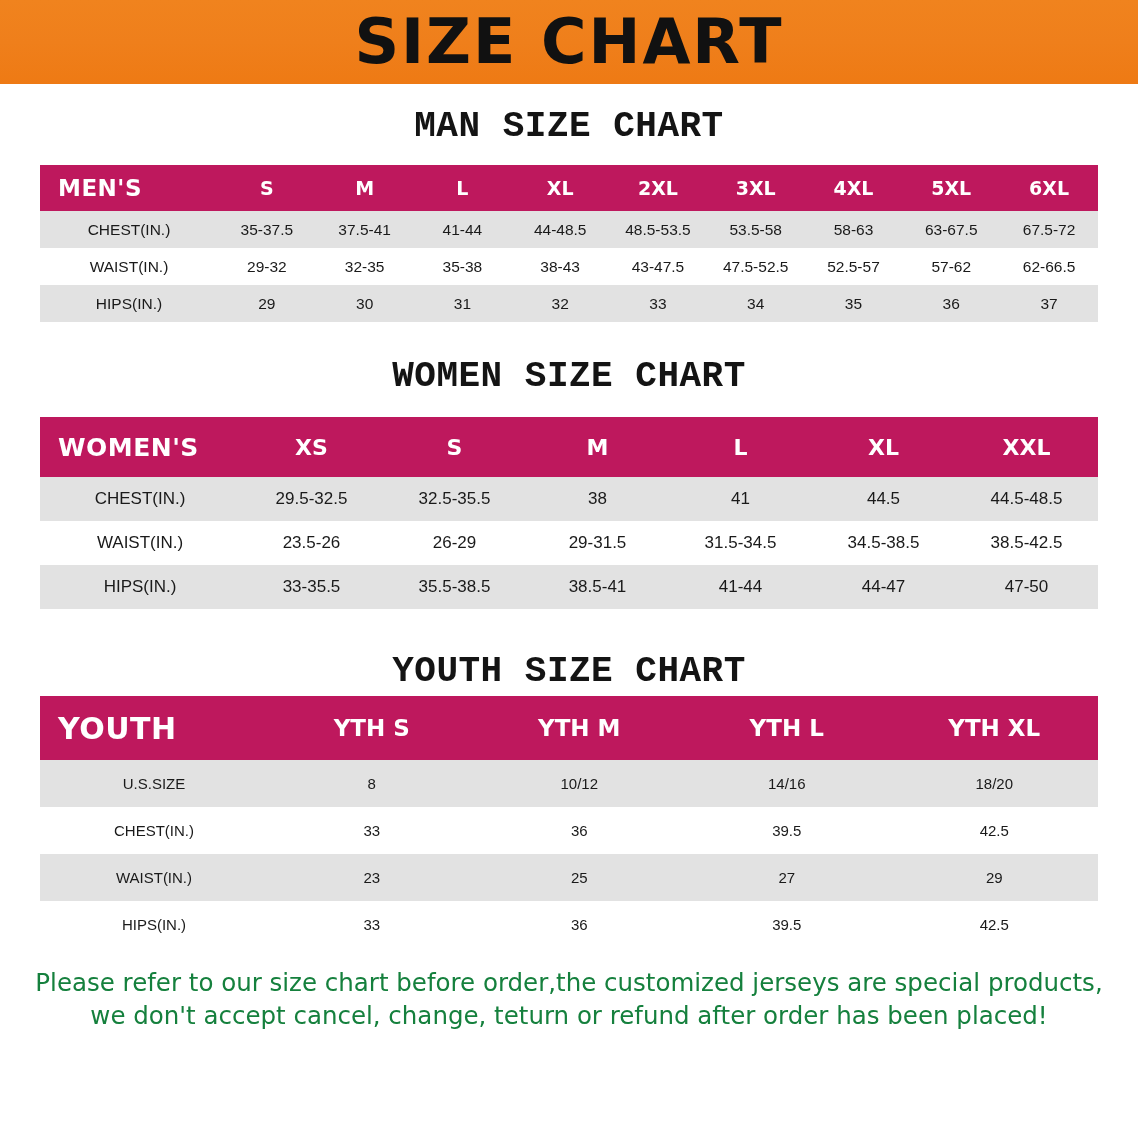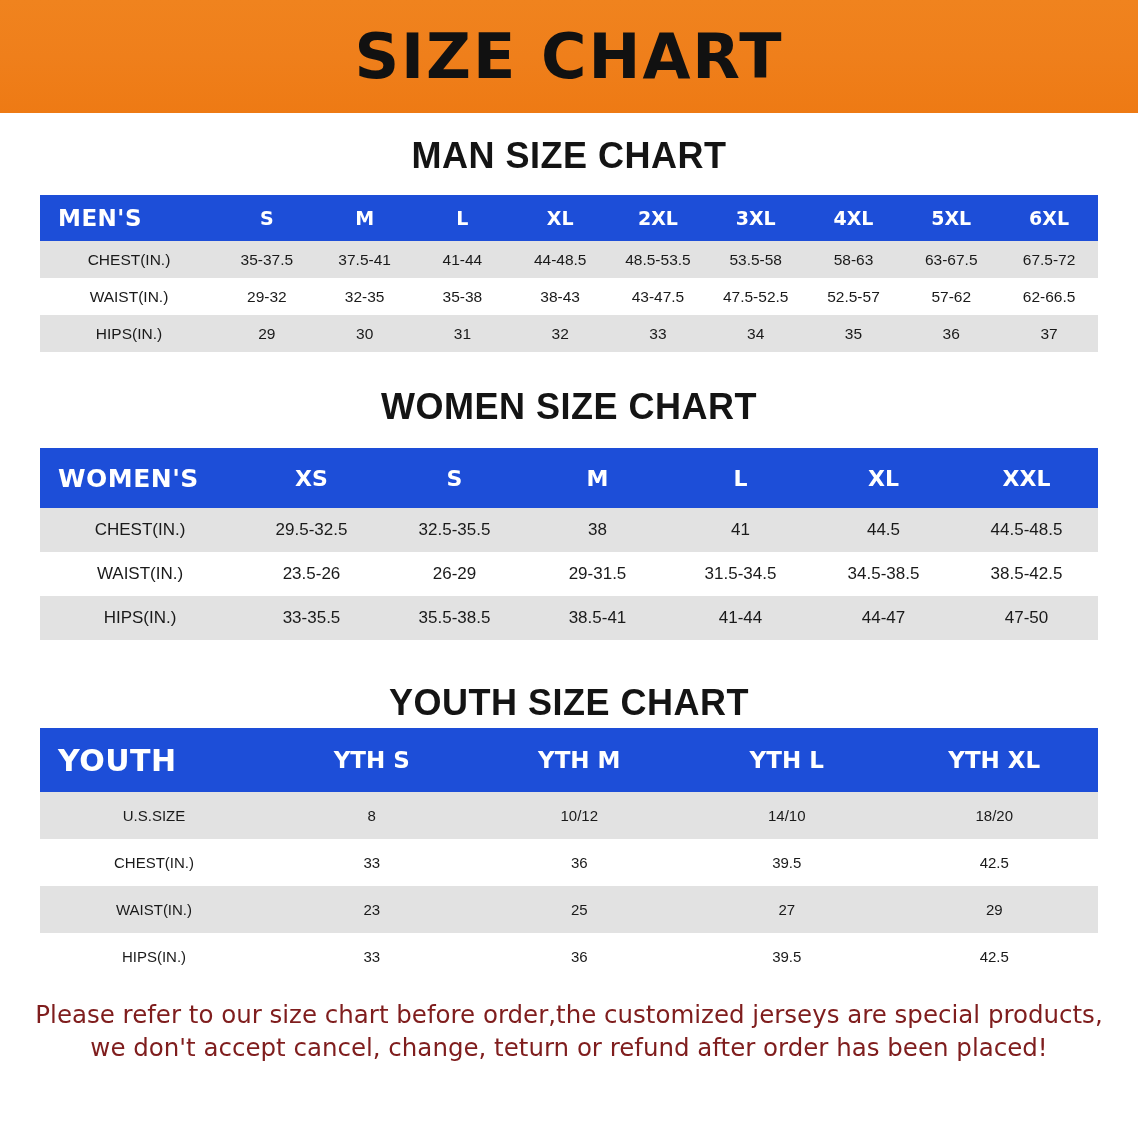--- a/index.html
+++ b/index.html
@@ -10,58 +10,58 @@
     width: 1138px;
     height: 1132px;
     background: #ffffff;
     font-family: "Liberation Sans", sans-serif;
     overflow: hidden;
   }
 
   
   .banner {
     width: 100%;
-    height: 113px;
+    height: 84px;
     background: linear-gradient(180deg, #f0831e 0%, #ef7f1b 50%, #ee7a14 100%);
     display: flex;
     align-items: center;
     justify-content: center;
   }
   .banner-title {
     font-family: "DejaVu Sans", sans-serif;
     font-weight: bold;
     font-size: 62px;
     letter-spacing: 2px;
     color: #111111;
     line-height: 1;
   }
 
   
   .section-heading {
     text-align: center;
-    font-family: Liberation Sans, sans-serif;
+    font-family: Liberation Mono, monospace;
     font-weight: bold;
     color: #141414;
     letter-spacing: 0.5px;
   }
   .h-man    { font-size: 36px; margin-top: 22px; margin-bottom: 18px; }
   .h-women  { font-size: 36px; margin-top: 34px; margin-bottom: 20px; }
   .h-youth  { font-size: 36px; margin-top: 42px; margin-bottom: 4px; }
 
   
   .table-wrap {
     margin: 0 40px;
   }
   table {
     width: 1058px;
     border-collapse: collapse;
     table-layout: fixed;
   }
   thead th {
-    background: #1d4ed8;
+    background: #be185d;
     color: #ffffff;
     font-family: "DejaVu Sans", sans-serif;
     font-weight: bold;
     text-align: center;
     white-space: nowrap;
   }
   thead th.label-col {
     text-align: left;
     padding-left: 18px;
     letter-spacing: 0.5px;
@@ -93,21 +93,21 @@
 
   
   #youth-table thead th { height: 62px; font-size: 23px; }
   #youth-table thead th.label-col { font-size: 30px; }
   #youth-table tbody td { height: 45px; font-size: 15px; }
   #youth-table col.c0 { width: 228px; }
 
   
   .note {
     margin: 18px 34px 0 34px;
-    color: #7f1d1d;
+    color: #15803d;
     font-family: "DejaVu Sans", sans-serif;
     font-size: 24.5px;
     line-height: 1.35;
     text-align: center;
   }
   .note span { display: block; }
 </style>
 </head>
 <body>
 
@@ -257,21 +257,21 @@
         <th>YTH M</th>
         <th>YTH L</th>
         <th>YTH XL</th>
       </tr>
     </thead>
     <tbody>
       <tr class="row-shade">
         <td class="label-col">U.S.SIZE</td>
         <td>8</td>
         <td>10/12</td>
-        <td>14/10</td>
+        <td>14/16</td>
         <td>18/20</td>
       </tr>
       <tr class="row-plain">
         <td class="label-col">CHEST(IN.)</td>
         <td>33</td>
         <td>36</td>
         <td>39.5</td>
         <td>42.5</td>
       </tr>
       <tr class="row-shade">

